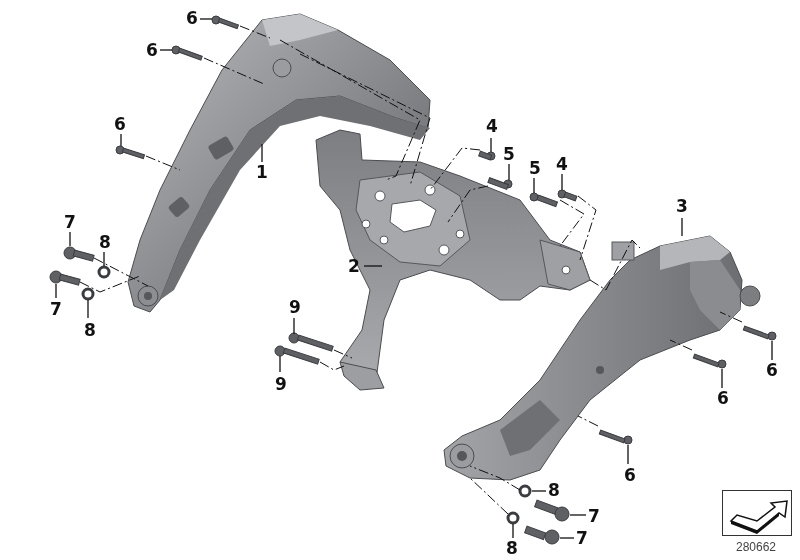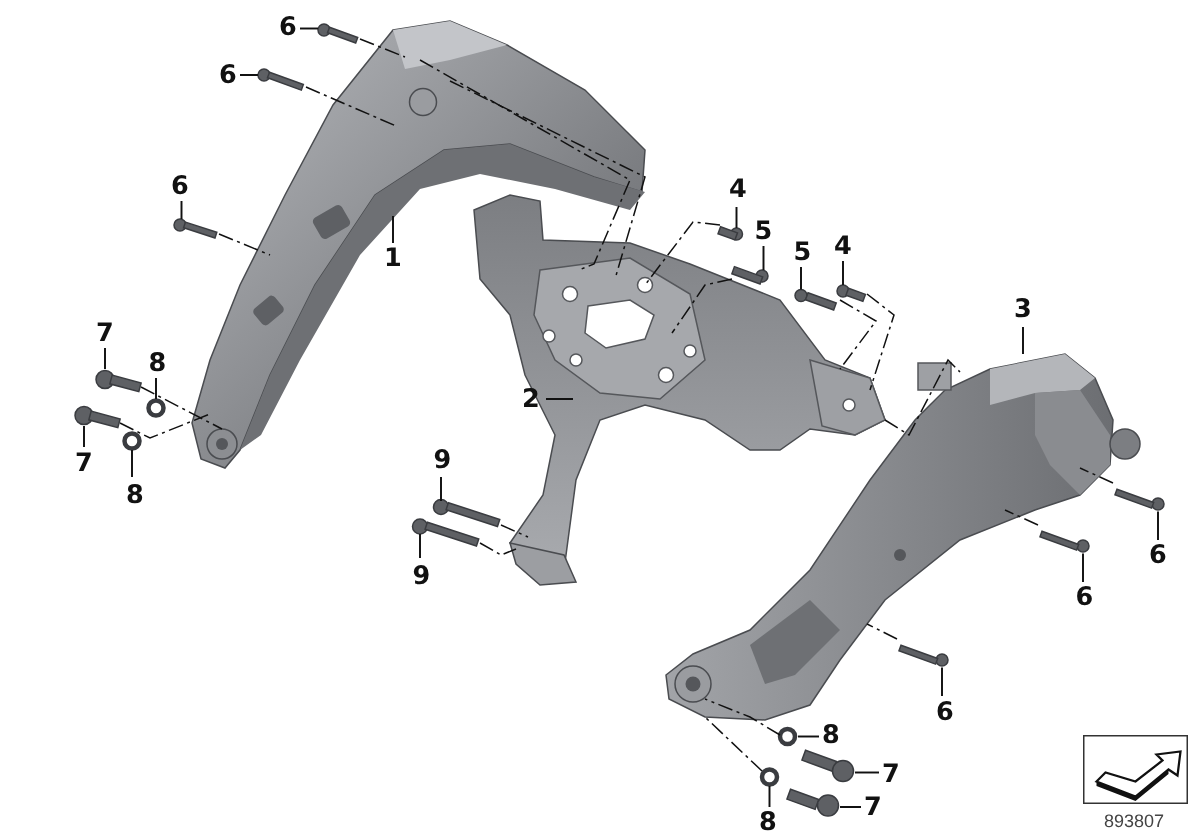--- a/index.html
+++ b/index.html
@@ -183,13 +183,13 @@
 <div class="callout" style="left:588px;top:508px;">7</div>
 <div class="callout" style="left:576px;top:530px;">7</div>
 <div class="callout" style="left:506px;top:540px;">8</div>
 
 <div class="ref-box">
   <svg width="68" height="44" viewBox="0 0 68 44">
     <path d="M8,30 L34,40 L56,22 L62,26 L64,10 L48,12 L52,16 L34,30 L14,24 Z" fill="#ffffff" stroke="#111" stroke-width="1.5"></path>
     <path d="M8,30 L8,33 L34,43 L56,25 L56,22 L34,40 Z" fill="#111"></path>
   </svg>
 </div>
-<div class="ref-num">893807</div>
+<div class="ref-num">280662</div>
 
 </body></html>

